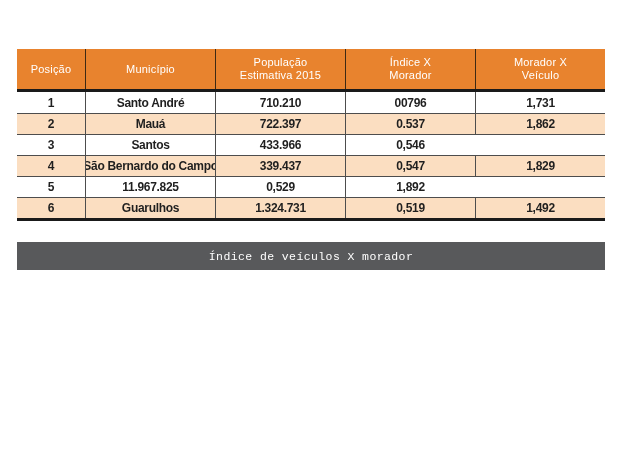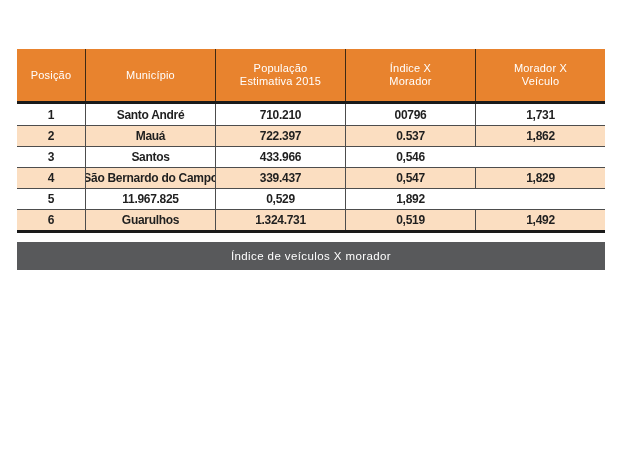--- a/index.html
+++ b/index.html
@@ -16,21 +16,21 @@
   }
   .data-table {
     position: absolute;
     left: 17px; top: 49px;
     width: 588px;
   }
   .thead {
     display: grid;
     grid-template-columns: 68px 130px 130px 130px 130px;
     background: #E8832E;
-    height: 55px;
+    height: 43px;
     border-bottom: 3px solid #1a1a1a;
   }
   .th {
     display: flex; align-items: center; justify-content: center;
     color: #ffffff;
     font-size: 11px;
     line-height: 13px;
     text-align: center;
     white-space: pre-line;
     letter-spacing: 0.2px;
@@ -61,20 +61,21 @@
     position: absolute;
     left: 17px; top: 242px;
     width: 588px; height: 28px;
     background: #58595B;
     display: flex; align-items: center; justify-content: center;
   }
   .caption-text {
     color: #ffffff;
     font-size: 11.5px;
     letter-spacing: 0.4px;
+    font-family: Liberation Mono, monospace;
   }
 </style>
 </head>
 <body>
 
 <div class="page">
 
   <div class="data-table">
 
     <div class="thead">

